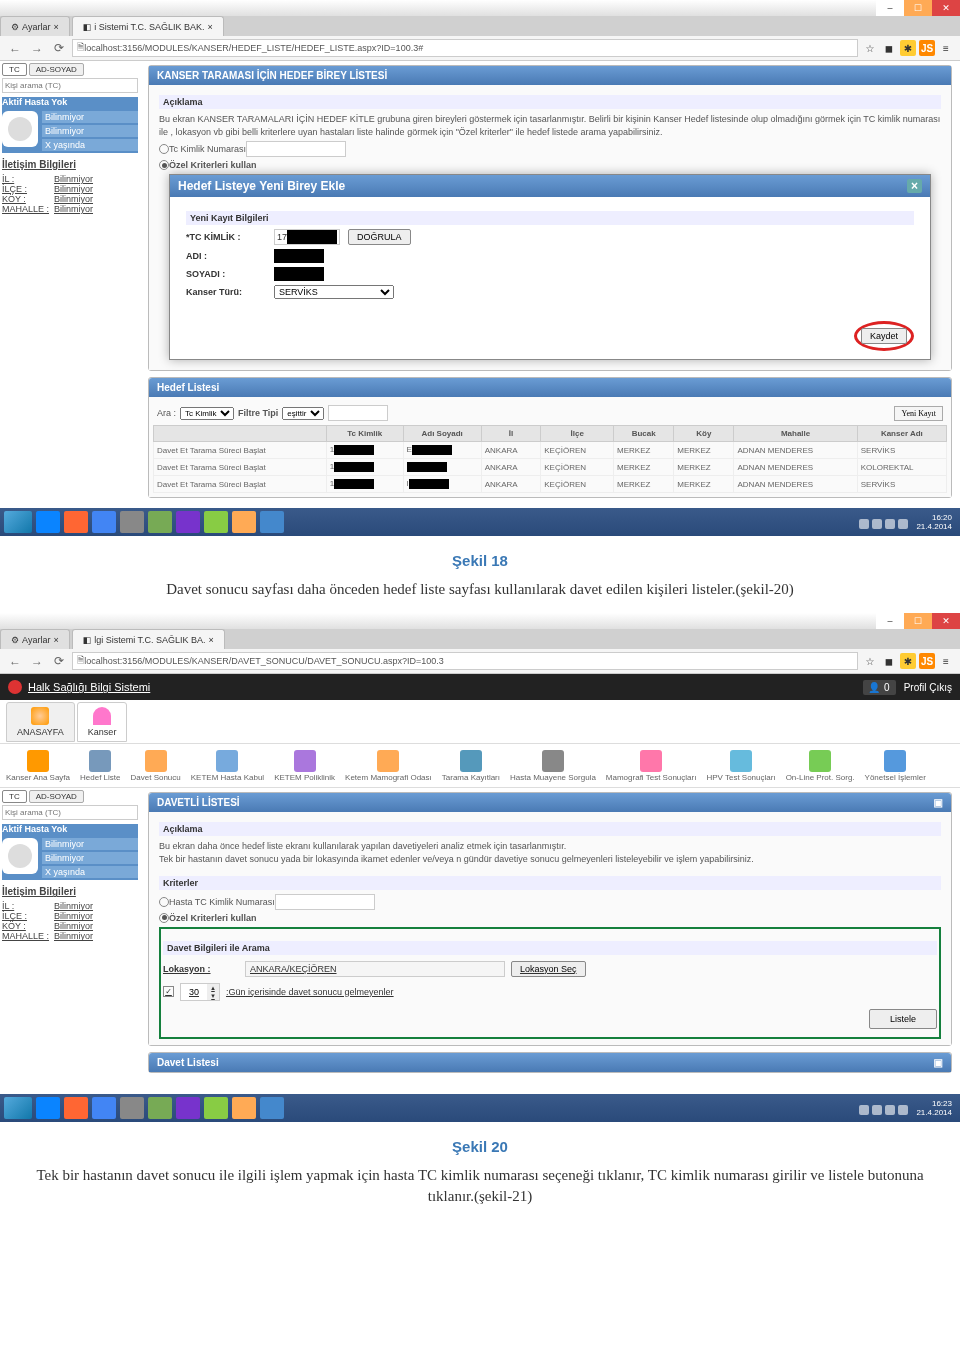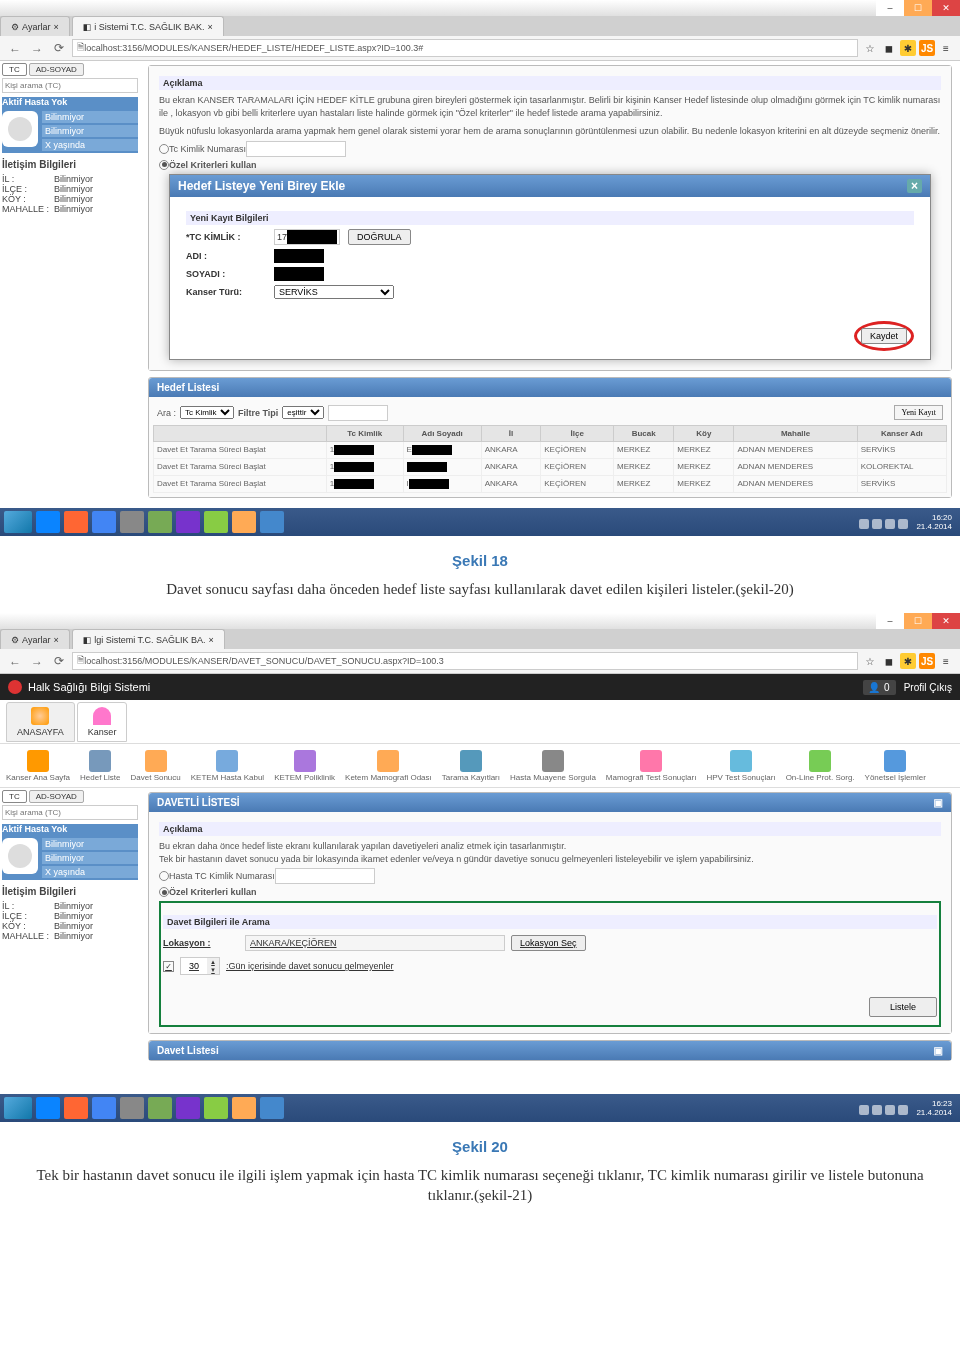--- a/index.html
+++ b/index.html
@@ -53,21 +53,21 @@
   .sidebar { width:140px; background:#fff; padding:2px; }
   .side-btns { display:flex; gap:2px; margin-bottom:2px; }
   .side-btn { border:1px solid #aaa; border-radius:2px; padding:1px 6px; font-size:8px; background:#f0f0f0; }
   .side-btn.sel{background:#fff; border-color:#888;}
   .side-search { width:100%; border:1px solid #ccc; padding:2px; font-size:8px; color:#999; }
   .side-panel { background:#5a8fc7; color:#fff; padding:0; margin-top:4px; font-size:9px; }
   .side-panel-body { display:flex; gap:4px; margin-top:4px; align-items:flex-start;}
   .avatar { width:36px; height:36px; background:#fff; border-radius:6px; display:flex; align-items:center; justify-content:center; }
   .avatar-inner{ width:24px; height:24px; background:#ddd; border-radius:50%; }
   .side-lines .line{background:#7aa9d8; height:12px; padding:0 3px; margin-bottom:2px; line-height:12px;}
-  .side-info { margin-top:6px; font-size:9px; color:#444; }
+  .side-info { margin-top:6px; font-size:9px; color:#444;text-decoration:underline; }
   .side-info h4{font-size:10px; margin-bottom:4px; font-weight:bold;}
   .side-info-row{display:flex;}
   .side-info-row .lbl{width:52px;}
   
   .main { flex:1; padding:4px 8px; }
   .panel { border:1px solid #bbb; border-radius:3px; margin-bottom:6px; }
   .panel-hdr { background:linear-gradient(#6a9cd4,#4a7ab4); color:#fff; font-weight:bold; padding:4px 8px; border-radius:3px 3px 0 0; font-size:10px; display:flex; justify-content:space-between;}
   .panel-hdr.partial{border-radius:0;}
   .panel-body { padding:6px 10px; background:#fafafa; }
   .fieldset-hdr { font-weight:bold; font-size:9px; margin:4px 0; padding:2px 4px; background:#eef; }
@@ -199,24 +199,24 @@
             </div>
         <div class="side-info-row">
               <span class="lbl">MAHALLE :</span>
               <span>Bilinmiyor</span>
             </div>
       </div>
     </div>
 
     <div class="main">
       <div class="panel">
+        <div class="panel-hdr partial">KANSER TARAMASI İÇİN HEDEF BİREY LİSTESİ</div>
         <div class="panel-body">
           <div class="fieldset-hdr">Açıklama</div>
           <div class="desc">Bu ekran KANSER TARAMALARI İÇİN HEDEF KİTLE grubuna giren bireyleri göstermek için tasarlanmıştır. Belirli bir kişinin Kanser Hedef listesinde olup olmadığını görmek için TC kimlik numarası ile , lokasyon vb gibi belli kriterlere uyan hastaları liste halinde görmek için "Özel kriterler" ile hedef listede arama yapabilirsiniz.</div>
-          <div class="desc" style="margin-top:6px;">Büyük nüfuslu lokasyonlarda arama yapmak hem genel olarak sistemi yorar hem de arama sonuçlarının görüntülenmesi uzun olabilir. Bu nedenle lokasyon kriterini en alt düzeyde seçmeniz önerilir.</div>
           <div class="radio-row">
                 <span class="radio"></span>
                 <span>Tc Kimlik Numarası</span>
                 <input class="txt" style="width: 100px;">
               </div>
           <div class="radio-row">
                 <span class="radio sel"></span>
                 <span style="font-weight:bold;">Özel Kriterleri kullan</span>
               </div>
 
@@ -383,21 +383,21 @@
         <div class="addr-icon yellow">✱</div>
         <div class="addr-icon orange">JS</div>
         <div class="addr-icon">≡</div>
       </div>
     </div>
   </div>
 
   <div class="app-topbar">
     <div class="app-topbar-left">
       <div class="app-logo"></div>
-      <span style="font-size:11px;">Halk Sağlığı Bilgi Sistemi</span>
+      <span style="font-size:11px;text-decoration:underline;">Halk Sağlığı Bilgi Sistemi</span>
     </div>
     <div style="display:flex;gap:8px;align-items:center;">
       <div class="user-badge">
             <span>👤</span>
             <span>0</span>
           </div>
       <span>Profil Çıkış</span>
     </div>
   </div>
 
@@ -501,20 +501,21 @@
     <div class="main">
       <div class="panel">
         <div class="panel-hdr">
               <span>DAVETLİ LİSTESİ</span>
               <span>▣</span>
             </div>
         <div class="panel-body">
           <div class="fieldset-hdr">Açıklama</div>
           <div class="desc" style="white-space:pre-line;">Bu ekran daha önce hedef liste ekranı kullanılarak yapılan davetiyeleri analiz etmek için tasarlanmıştır.
 Tek bir hastanın davet sonucu yada bir lokasyında ikamet edenler ve/veya n gündür davetiye sonucu gelmeyenleri listeleyebilir ve işlem yapabilirsiniz.</div>
+          <div class="fieldset-hdr" style="margin-top:10px;">Kriterler</div>
           <div class="radio-row">
                 <span class="radio"></span>
                 <span>Hasta TC Kimlik Numarası</span>
                 <input class="txt" style="width: 100px;">
               </div>
           <div class="radio-row">
                 <span class="radio sel"></span>
                 <span style="font-weight:bold;">Özel Kriterleri kullan</span>
               </div>
           <div class="crit-box">
@@ -525,21 +526,21 @@
               <button class="btn">Lokasyon Seç</button>
             </div>
             <div class="crit-row">
               <span class="chk">✓</span>
               <span class="spin">
                     <input value="30" style="">
                     <span class="arr">▴<br>▾</span>
                   </span>
               <span>:Gün içerisinde davet sonucu gelmeyenler</span>
             </div>
-            <div style="text-align:right;margin-top:22px;"><button class="btn" style="padding:4px 20px;">Listele</button></div>
+            <div style="text-align:right;margin-top:8px;"><button class="btn" style="padding:4px 20px;">Listele</button></div>
           </div>
         </div>
       </div>
       <div class="panel">
         <div class="panel-hdr">
               <span>Davet Listesi</span>
               <span>▣</span>
             </div>
       </div>
     </div>

